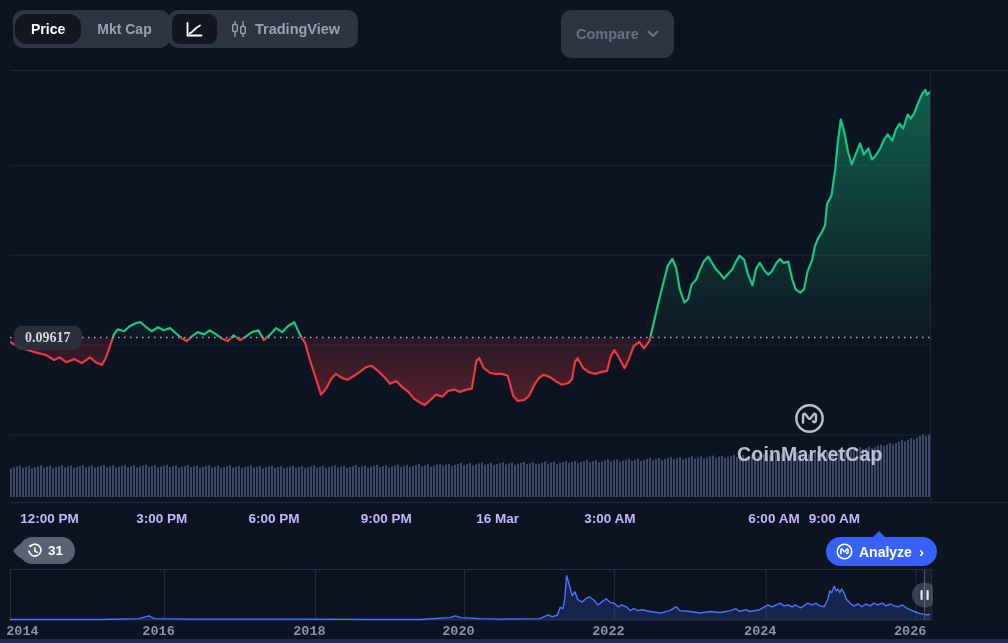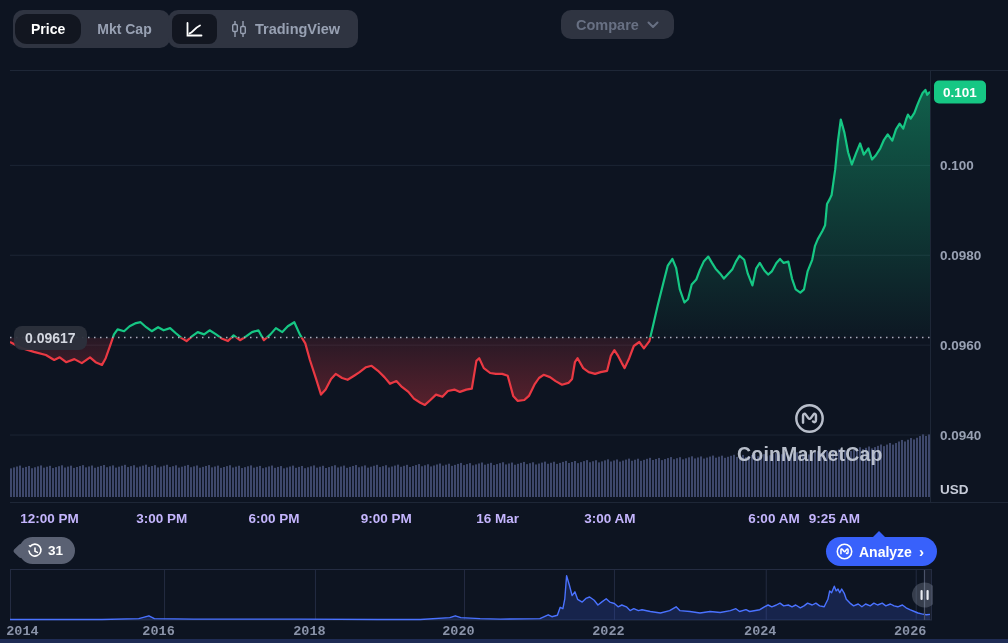--- a/index.html
+++ b/index.html
@@ -11,21 +11,21 @@
   .toolbar{position:absolute;left:0;top:0;width:100%;height:58px;}
   .tgroup{position:absolute;top:10px;height:38px;background:#2F3441;border-radius:10px;
           display:flex;align-items:center;padding:0 2px;box-sizing:border-box;}
   .tpill{height:30px;border-radius:12px;display:flex;align-items:center;padding:0 16px;
          font-size:14px;font-weight:700;color:#98A1B3;cursor:pointer;}
   .tpill.active{background:#121620;color:#FFFFFF;}
   .iconpill{height:30px;border-radius:8px;background:#121620;display:flex;align-items:center;
             justify-content:center;padding:0 13px;margin:0 2px;}
   .tvlabel{display:flex;align-items:center;gap:8px;padding:0 16px 0 12px;color:#98A1B3;
            font-weight:700;font-size:14.5px;}
-  .compare{position:absolute;left:561px;top:10px;height:29px;background:#2F3441;border-radius:10px;
+  .compare{position:absolute;left:561px;top:10px;height:48px;background:#2F3441;border-radius:10px;
            display:flex;align-items:center;gap:8px;padding:0 15px;color:#687083;font-weight:700;
            font-size:14.5px;box-sizing:border-box;}
   .ranges{position:absolute;right:8px;top:10px;height:38px;background:#2F3441;border-radius:10px;
           display:flex;align-items:center;padding:0 6px 0 4px;box-sizing:border-box;}
   .rng{height:30px;display:flex;align-items:center;padding:0 11px;color:#A6ADBF;font-weight:700;
        font-size:14px;border-radius:8px;cursor:pointer;}
   .rng.active{background:#121620;color:#FFFFFF;padding:0 14px;}
   .vdiv{width:1px;height:16px;background:#434A5C;margin:0 4px;}
 
   
@@ -436,49 +436,41 @@
           <rect x="912" y="363.3891304347826" width="2" height="62.610869565217406" fill="#3E486B"></rect>
           <rect x="915" y="364.9869565217391" width="2" height="61.01304347826087" fill="#3E486B"></rect>
           <rect x="918" y="363.4347826086956" width="2" height="62.56521739130435" fill="#3E486B"></rect>
         </g>
         <path d="M0.0,271.0L12.0,277.3L23.9,280.9L35.9,284.0L44.2,289.0L49.7,286.3L56.1,291.2L64.4,288.1L71.8,292.1L80.0,286.3L85.6,291.2L92.0,293.9L95.7,287.2L100.3,274.2L104.0,263.4L107.6,258.4L114.1,260.2L119.6,255.3L126.0,252.1L130.6,251.2L136.2,256.2L141.7,260.2L148.1,256.2L153.6,259.3L160.1,257.1L165.6,262.0L172.0,267.4L176.6,270.1L182.2,265.2L187.7,261.1L194.1,263.4L199.6,259.3L206.1,263.4L211.6,267.4L218.0,270.1L223.6,264.3L230.0,269.2L236.4,265.2L242.0,261.1L248.4,259.3L253.9,269.2L260.4,263.4L265.9,257.1L272.3,261.1L277.8,255.3L284.3,251.2L289.8,263.4L295.3,272.4L299.9,289.0L306.4,308.8L311.0,323.6L315.6,318.6L321.1,307.9L325.7,302.9L332.1,307.0L337.6,308.8L344.1,304.7L349.6,301.1L356.0,296.2L361.6,294.8L368.0,299.8L374.4,306.1L380.0,312.8L386.4,310.1L391.9,315.9L398.4,320.9L403.9,327.6L410.3,331.7L414.9,333.9L420.4,329.0L426.0,323.6L432.4,325.8L437.9,320.0L444.4,318.6L449.9,320.9L456.3,318.6L461.8,317.7L466.4,289.9L469.2,287.2L473.8,297.1L480.2,302.0L485.8,302.9L492.2,302.9L497.7,304.7L503.2,324.9L507.8,329.9L514.3,329.0L518.9,324.9L524.4,313.7L529.0,307.0L533.6,303.8L540.0,306.1L545.6,310.1L552.0,313.7L558.4,311.9L562.1,307.9L564.9,291.2L567.6,287.2L573.2,297.1L578.7,301.1L585.1,302.9L590.6,301.1L597.1,299.8L600.8,284.9L604.4,279.1L608.1,284.9L611.8,292.1L614.6,297.1L619.2,287.2L623.8,275.0L629.3,271.0L633.9,277.3L639.4,270.1L643.1,254.4L647.7,234.6L653.2,212.6L657.8,194.6L662.4,187.9L666.1,196.8L669.8,218.4L674.4,231.5L678.0,228.3L681.7,213.5L686.3,208.5L690.0,198.6L693.7,190.6L698.3,185.6L702.0,191.9L705.6,197.7L710.2,202.7L713.9,207.6L717.6,203.6L722.2,198.6L725.9,190.6L729.6,184.7L734.2,188.8L737.8,202.7L742.4,214.4L746.1,197.7L749.8,191.9L754.4,199.5L758.1,203.6L761.8,200.4L766.4,191.9L770.0,187.9L773.7,191.9L778.3,190.6L782.0,207.6L785.7,218.4L790.3,221.6L794.0,218.4L797.6,200.4L802.2,188.8L805.0,174.8L807.8,168.1L812.4,160.0L815.1,154.2L817.0,133.0L819.7,128.1L821.6,124.0L825.2,98.4L828.0,69.7L830.8,48.5L834.4,61.6L838.1,81.3L841.8,93.5L846.4,81.3L850.1,72.4L853.8,83.6L858.4,77.3L862.0,88.5L865.7,84.5L870.3,77.3L874.0,68.8L877.7,63.4L882.3,69.7L886.0,58.4L889.6,52.6L893.3,57.5L896.1,48.5L897.9,43.6L900.7,47.6L904.4,41.8L907.1,34.6L909.9,27.9L912.6,22.0L915.4,18.9L917.2,23.8L920.0,20.7L920,266.5L0,266.5Z" fill="url(#gGrad)" clip-path="url(#clipAbove)"></path>
         <path d="M0.0,271.0L12.0,277.3L23.9,280.9L35.9,284.0L44.2,289.0L49.7,286.3L56.1,291.2L64.4,288.1L71.8,292.1L80.0,286.3L85.6,291.2L92.0,293.9L95.7,287.2L100.3,274.2L104.0,263.4L107.6,258.4L114.1,260.2L119.6,255.3L126.0,252.1L130.6,251.2L136.2,256.2L141.7,260.2L148.1,256.2L153.6,259.3L160.1,257.1L165.6,262.0L172.0,267.4L176.6,270.1L182.2,265.2L187.7,261.1L194.1,263.4L199.6,259.3L206.1,263.4L211.6,267.4L218.0,270.1L223.6,264.3L230.0,269.2L236.4,265.2L242.0,261.1L248.4,259.3L253.9,269.2L260.4,263.4L265.9,257.1L272.3,261.1L277.8,255.3L284.3,251.2L289.8,263.4L295.3,272.4L299.9,289.0L306.4,308.8L311.0,323.6L315.6,318.6L321.1,307.9L325.7,302.9L332.1,307.0L337.6,308.8L344.1,304.7L349.6,301.1L356.0,296.2L361.6,294.8L368.0,299.8L374.4,306.1L380.0,312.8L386.4,310.1L391.9,315.9L398.4,320.9L403.9,327.6L410.3,331.7L414.9,333.9L420.4,329.0L426.0,323.6L432.4,325.8L437.9,320.0L444.4,318.6L449.9,320.9L456.3,318.6L461.8,317.7L466.4,289.9L469.2,287.2L473.8,297.1L480.2,302.0L485.8,302.9L492.2,302.9L497.7,304.7L503.2,324.9L507.8,329.9L514.3,329.0L518.9,324.9L524.4,313.7L529.0,307.0L533.6,303.8L540.0,306.1L545.6,310.1L552.0,313.7L558.4,311.9L562.1,307.9L564.9,291.2L567.6,287.2L573.2,297.1L578.7,301.1L585.1,302.9L590.6,301.1L597.1,299.8L600.8,284.9L604.4,279.1L608.1,284.9L611.8,292.1L614.6,297.1L619.2,287.2L623.8,275.0L629.3,271.0L633.9,277.3L639.4,270.1L643.1,254.4L647.7,234.6L653.2,212.6L657.8,194.6L662.4,187.9L666.1,196.8L669.8,218.4L674.4,231.5L678.0,228.3L681.7,213.5L686.3,208.5L690.0,198.6L693.7,190.6L698.3,185.6L702.0,191.9L705.6,197.7L710.2,202.7L713.9,207.6L717.6,203.6L722.2,198.6L725.9,190.6L729.6,184.7L734.2,188.8L737.8,202.7L742.4,214.4L746.1,197.7L749.8,191.9L754.4,199.5L758.1,203.6L761.8,200.4L766.4,191.9L770.0,187.9L773.7,191.9L778.3,190.6L782.0,207.6L785.7,218.4L790.3,221.6L794.0,218.4L797.6,200.4L802.2,188.8L805.0,174.8L807.8,168.1L812.4,160.0L815.1,154.2L817.0,133.0L819.7,128.1L821.6,124.0L825.2,98.4L828.0,69.7L830.8,48.5L834.4,61.6L838.1,81.3L841.8,93.5L846.4,81.3L850.1,72.4L853.8,83.6L858.4,77.3L862.0,88.5L865.7,84.5L870.3,77.3L874.0,68.8L877.7,63.4L882.3,69.7L886.0,58.4L889.6,52.6L893.3,57.5L896.1,48.5L897.9,43.6L900.7,47.6L904.4,41.8L907.1,34.6L909.9,27.9L912.6,22.0L915.4,18.9L917.2,23.8L920.0,20.7L920,266.5L0,266.5Z" fill="url(#rGrad)" clip-path="url(#clipBelow)"></path>
         <path d="M0.0,271.0L12.0,277.3L23.9,280.9L35.9,284.0L44.2,289.0L49.7,286.3L56.1,291.2L64.4,288.1L71.8,292.1L80.0,286.3L85.6,291.2L92.0,293.9L95.7,287.2L100.3,274.2L104.0,263.4L107.6,258.4L114.1,260.2L119.6,255.3L126.0,252.1L130.6,251.2L136.2,256.2L141.7,260.2L148.1,256.2L153.6,259.3L160.1,257.1L165.6,262.0L172.0,267.4L176.6,270.1L182.2,265.2L187.7,261.1L194.1,263.4L199.6,259.3L206.1,263.4L211.6,267.4L218.0,270.1L223.6,264.3L230.0,269.2L236.4,265.2L242.0,261.1L248.4,259.3L253.9,269.2L260.4,263.4L265.9,257.1L272.3,261.1L277.8,255.3L284.3,251.2L289.8,263.4L295.3,272.4L299.9,289.0L306.4,308.8L311.0,323.6L315.6,318.6L321.1,307.9L325.7,302.9L332.1,307.0L337.6,308.8L344.1,304.7L349.6,301.1L356.0,296.2L361.6,294.8L368.0,299.8L374.4,306.1L380.0,312.8L386.4,310.1L391.9,315.9L398.4,320.9L403.9,327.6L410.3,331.7L414.9,333.9L420.4,329.0L426.0,323.6L432.4,325.8L437.9,320.0L444.4,318.6L449.9,320.9L456.3,318.6L461.8,317.7L466.4,289.9L469.2,287.2L473.8,297.1L480.2,302.0L485.8,302.9L492.2,302.9L497.7,304.7L503.2,324.9L507.8,329.9L514.3,329.0L518.9,324.9L524.4,313.7L529.0,307.0L533.6,303.8L540.0,306.1L545.6,310.1L552.0,313.7L558.4,311.9L562.1,307.9L564.9,291.2L567.6,287.2L573.2,297.1L578.7,301.1L585.1,302.9L590.6,301.1L597.1,299.8L600.8,284.9L604.4,279.1L608.1,284.9L611.8,292.1L614.6,297.1L619.2,287.2L623.8,275.0L629.3,271.0L633.9,277.3L639.4,270.1L643.1,254.4L647.7,234.6L653.2,212.6L657.8,194.6L662.4,187.9L666.1,196.8L669.8,218.4L674.4,231.5L678.0,228.3L681.7,213.5L686.3,208.5L690.0,198.6L693.7,190.6L698.3,185.6L702.0,191.9L705.6,197.7L710.2,202.7L713.9,207.6L717.6,203.6L722.2,198.6L725.9,190.6L729.6,184.7L734.2,188.8L737.8,202.7L742.4,214.4L746.1,197.7L749.8,191.9L754.4,199.5L758.1,203.6L761.8,200.4L766.4,191.9L770.0,187.9L773.7,191.9L778.3,190.6L782.0,207.6L785.7,218.4L790.3,221.6L794.0,218.4L797.6,200.4L802.2,188.8L805.0,174.8L807.8,168.1L812.4,160.0L815.1,154.2L817.0,133.0L819.7,128.1L821.6,124.0L825.2,98.4L828.0,69.7L830.8,48.5L834.4,61.6L838.1,81.3L841.8,93.5L846.4,81.3L850.1,72.4L853.8,83.6L858.4,77.3L862.0,88.5L865.7,84.5L870.3,77.3L874.0,68.8L877.7,63.4L882.3,69.7L886.0,58.4L889.6,52.6L893.3,57.5L896.1,48.5L897.9,43.6L900.7,47.6L904.4,41.8L907.1,34.6L909.9,27.9L912.6,22.0L915.4,18.9L917.2,23.8L920.0,20.7" fill="none" stroke="#16C784" stroke-width="2.2" stroke-linejoin="round" clip-path="url(#clipAbove)"></path>
         <path d="M0.0,271.0L12.0,277.3L23.9,280.9L35.9,284.0L44.2,289.0L49.7,286.3L56.1,291.2L64.4,288.1L71.8,292.1L80.0,286.3L85.6,291.2L92.0,293.9L95.7,287.2L100.3,274.2L104.0,263.4L107.6,258.4L114.1,260.2L119.6,255.3L126.0,252.1L130.6,251.2L136.2,256.2L141.7,260.2L148.1,256.2L153.6,259.3L160.1,257.1L165.6,262.0L172.0,267.4L176.6,270.1L182.2,265.2L187.7,261.1L194.1,263.4L199.6,259.3L206.1,263.4L211.6,267.4L218.0,270.1L223.6,264.3L230.0,269.2L236.4,265.2L242.0,261.1L248.4,259.3L253.9,269.2L260.4,263.4L265.9,257.1L272.3,261.1L277.8,255.3L284.3,251.2L289.8,263.4L295.3,272.4L299.9,289.0L306.4,308.8L311.0,323.6L315.6,318.6L321.1,307.9L325.7,302.9L332.1,307.0L337.6,308.8L344.1,304.7L349.6,301.1L356.0,296.2L361.6,294.8L368.0,299.8L374.4,306.1L380.0,312.8L386.4,310.1L391.9,315.9L398.4,320.9L403.9,327.6L410.3,331.7L414.9,333.9L420.4,329.0L426.0,323.6L432.4,325.8L437.9,320.0L444.4,318.6L449.9,320.9L456.3,318.6L461.8,317.7L466.4,289.9L469.2,287.2L473.8,297.1L480.2,302.0L485.8,302.9L492.2,302.9L497.7,304.7L503.2,324.9L507.8,329.9L514.3,329.0L518.9,324.9L524.4,313.7L529.0,307.0L533.6,303.8L540.0,306.1L545.6,310.1L552.0,313.7L558.4,311.9L562.1,307.9L564.9,291.2L567.6,287.2L573.2,297.1L578.7,301.1L585.1,302.9L590.6,301.1L597.1,299.8L600.8,284.9L604.4,279.1L608.1,284.9L611.8,292.1L614.6,297.1L619.2,287.2L623.8,275.0L629.3,271.0L633.9,277.3L639.4,270.1L643.1,254.4L647.7,234.6L653.2,212.6L657.8,194.6L662.4,187.9L666.1,196.8L669.8,218.4L674.4,231.5L678.0,228.3L681.7,213.5L686.3,208.5L690.0,198.6L693.7,190.6L698.3,185.6L702.0,191.9L705.6,197.7L710.2,202.7L713.9,207.6L717.6,203.6L722.2,198.6L725.9,190.6L729.6,184.7L734.2,188.8L737.8,202.7L742.4,214.4L746.1,197.7L749.8,191.9L754.4,199.5L758.1,203.6L761.8,200.4L766.4,191.9L770.0,187.9L773.7,191.9L778.3,190.6L782.0,207.6L785.7,218.4L790.3,221.6L794.0,218.4L797.6,200.4L802.2,188.8L805.0,174.8L807.8,168.1L812.4,160.0L815.1,154.2L817.0,133.0L819.7,128.1L821.6,124.0L825.2,98.4L828.0,69.7L830.8,48.5L834.4,61.6L838.1,81.3L841.8,93.5L846.4,81.3L850.1,72.4L853.8,83.6L858.4,77.3L862.0,88.5L865.7,84.5L870.3,77.3L874.0,68.8L877.7,63.4L882.3,69.7L886.0,58.4L889.6,52.6L893.3,57.5L896.1,48.5L897.9,43.6L900.7,47.6L904.4,41.8L907.1,34.6L909.9,27.9L912.6,22.0L915.4,18.9L917.2,23.8L920.0,20.7" fill="none" stroke="#EA3943" stroke-width="2.2" stroke-linejoin="round" clip-path="url(#clipBelow)"></path>
         <line x1="0" y1="266.50990615224146" x2="920" y2="266.50990615224146" stroke="#A7ADBD" stroke-width="1.5" stroke-dasharray="1.5 4.5"></line>
       </svg>
-    <div class="base-pill" id="base-pill" style="top: 254.51px;">0.09617</div>
+    <div class="base-pill" id="base-pill" style="top: 254.51px; font-family: Liberation Serif, serif;">0.09617</div>
     <div class="watermark">
       <svg width="31" height="31" viewBox="0 0 24 24">
         <circle cx="12" cy="12" r="10.2" stroke="#C7CDD9" stroke-width="1.9" fill="none"></circle>
         <path d="M7 15.2 V9.6 C7 8.3 8.3 7.9 9.1 9 L11.1 11.7 C11.7 12.5 12.4 12.5 13 11.7 L15 9
                  C15.8 7.9 17 8.3 17 9.6 V13 C17 14.8 15.8 15.4 14.7 14.3" stroke="#C7CDD9" stroke-width="1.9" fill="none" stroke-linecap="round"></path>
       </svg>
       <span class="wmtext">CoinMarketCap</span>
     </div>
   </div>
-  <div class="y-axis" id="y-axis">
-      <div class="ybadge" style="background: rgb(22, 199, 132); top: 20.6736px;">0.101</div>
-      <div class="ylab" style="top: 94.3796px;">0.100</div>
-      <div class="ylab" style="top: 184.265px;">0.0980</div>
-      <div class="ylab" style="top: 274.15px;">0.0960</div>
-      <div class="ylab" style="top: 364.035px;">0.0940</div>
-      <div class="ylab unit" style="top: 417.967px;">USD</div>
-    </div>
 </div>
 
 <div class="x-axis" id="x-axis">
     <div class="xlab" style="left: 39.56px;">12:00 PM</div>
     <div class="xlab" style="left: 151.8px;">3:00 PM</div>
     <div class="xlab" style="left: 264.04px;">6:00 PM</div>
     <div class="xlab" style="left: 376.28px;">9:00 PM</div>
     <div class="xlab" style="left: 487.6px;">16 Mar</div>
     <div class="xlab" style="left: 599.84px;">3:00 AM</div>
     <div class="xlab" style="left: 747px; margin-left: 17px;">6:00 AM</div>
-    <div class="xlab" style="left: 824.32px;">9:25 AM</div>
+    <div class="xlab" style="left: 824.32px;">9:00 AM</div>
   </div>
 
 <div class="history">
   <div class="history-pill">
     <svg width="16" height="16" viewBox="0 0 16 16">
       <path d="M3.2 3.4 A6 6 0 1 1 2 8" stroke="#FFFFFF" stroke-width="1.6" fill="none" stroke-linecap="round"></path>
       <path d="M1.4 2.2 L3.6 1.9 L3.3 4.3 Z" fill="#FFFFFF"></path>
       <path d="M8 5 V8.2 L10.4 9.4" stroke="#FFFFFF" stroke-width="1.6" fill="none" stroke-linecap="round"></path>
     </svg>
     <span>31</span>

